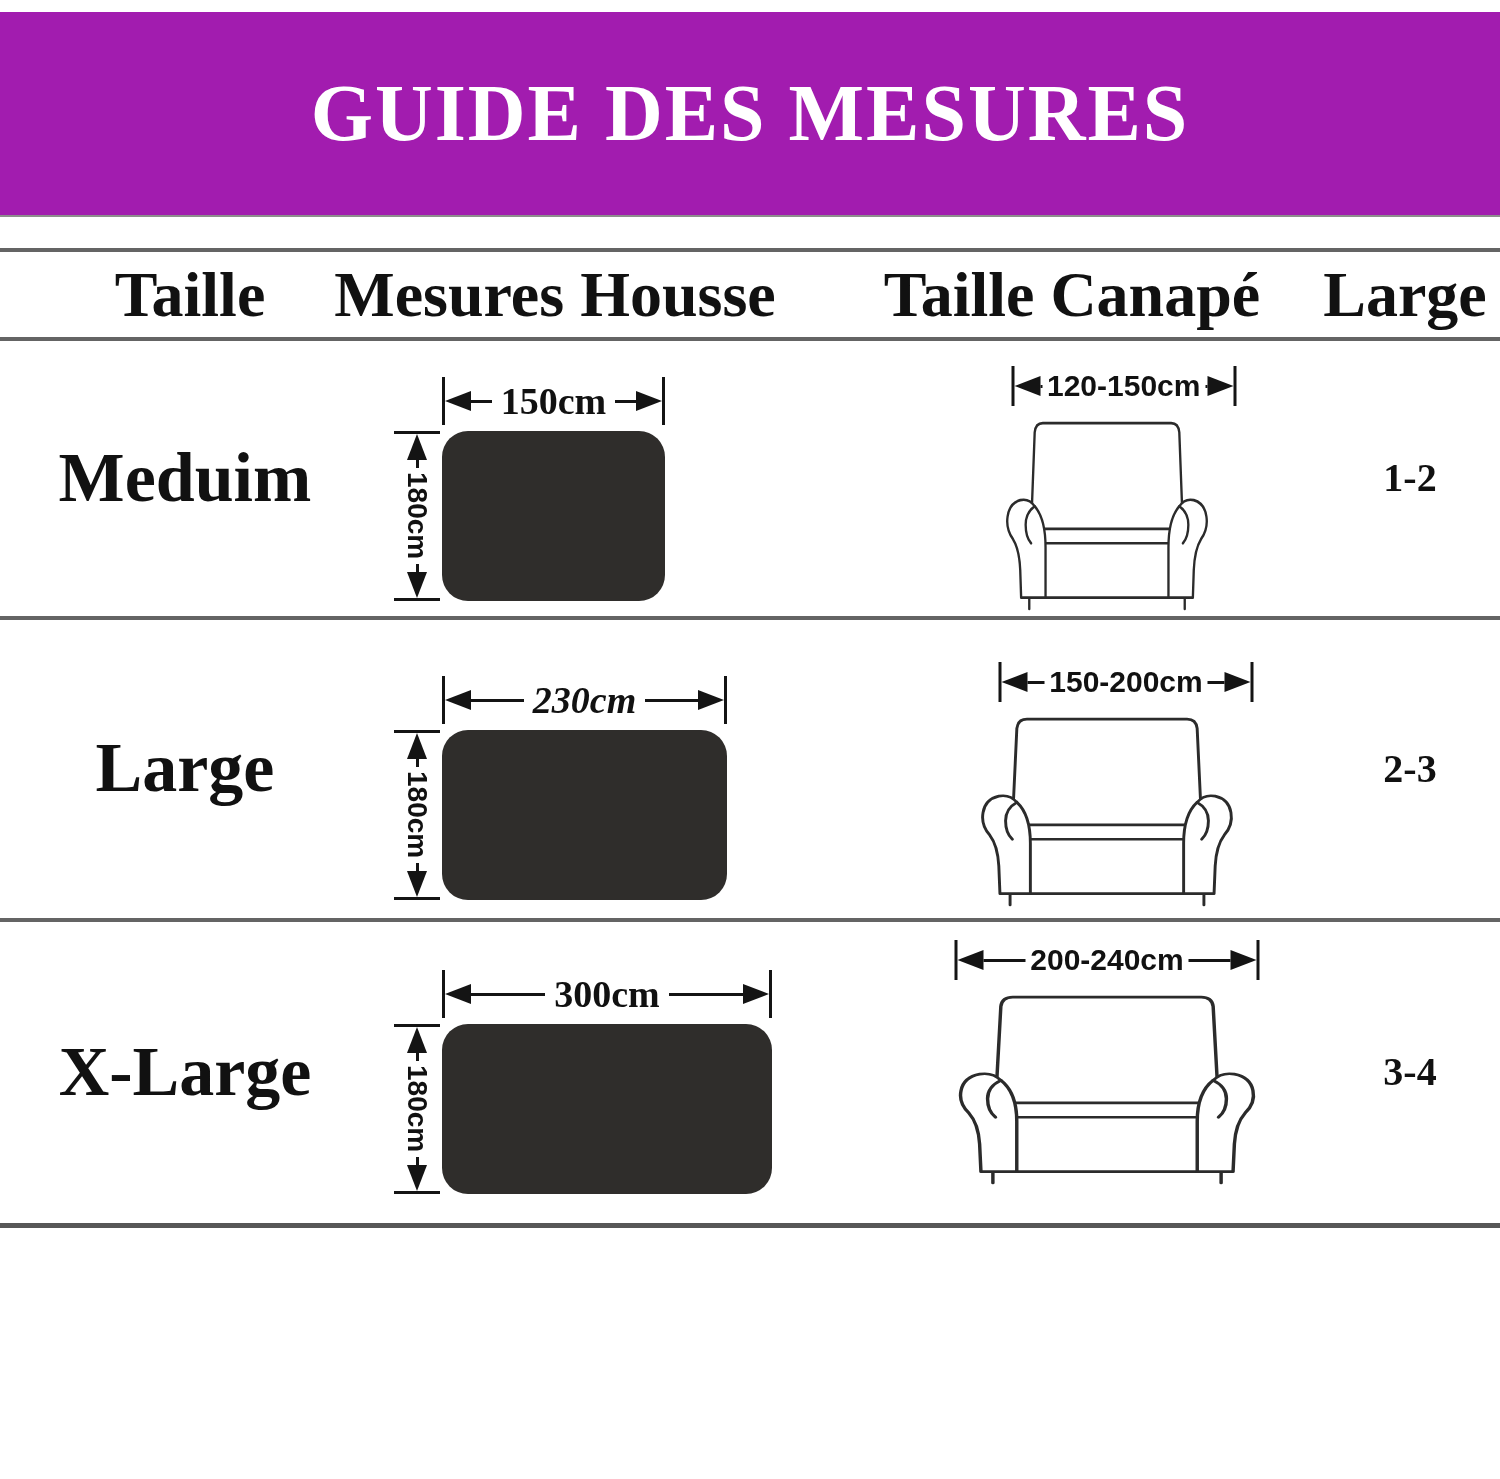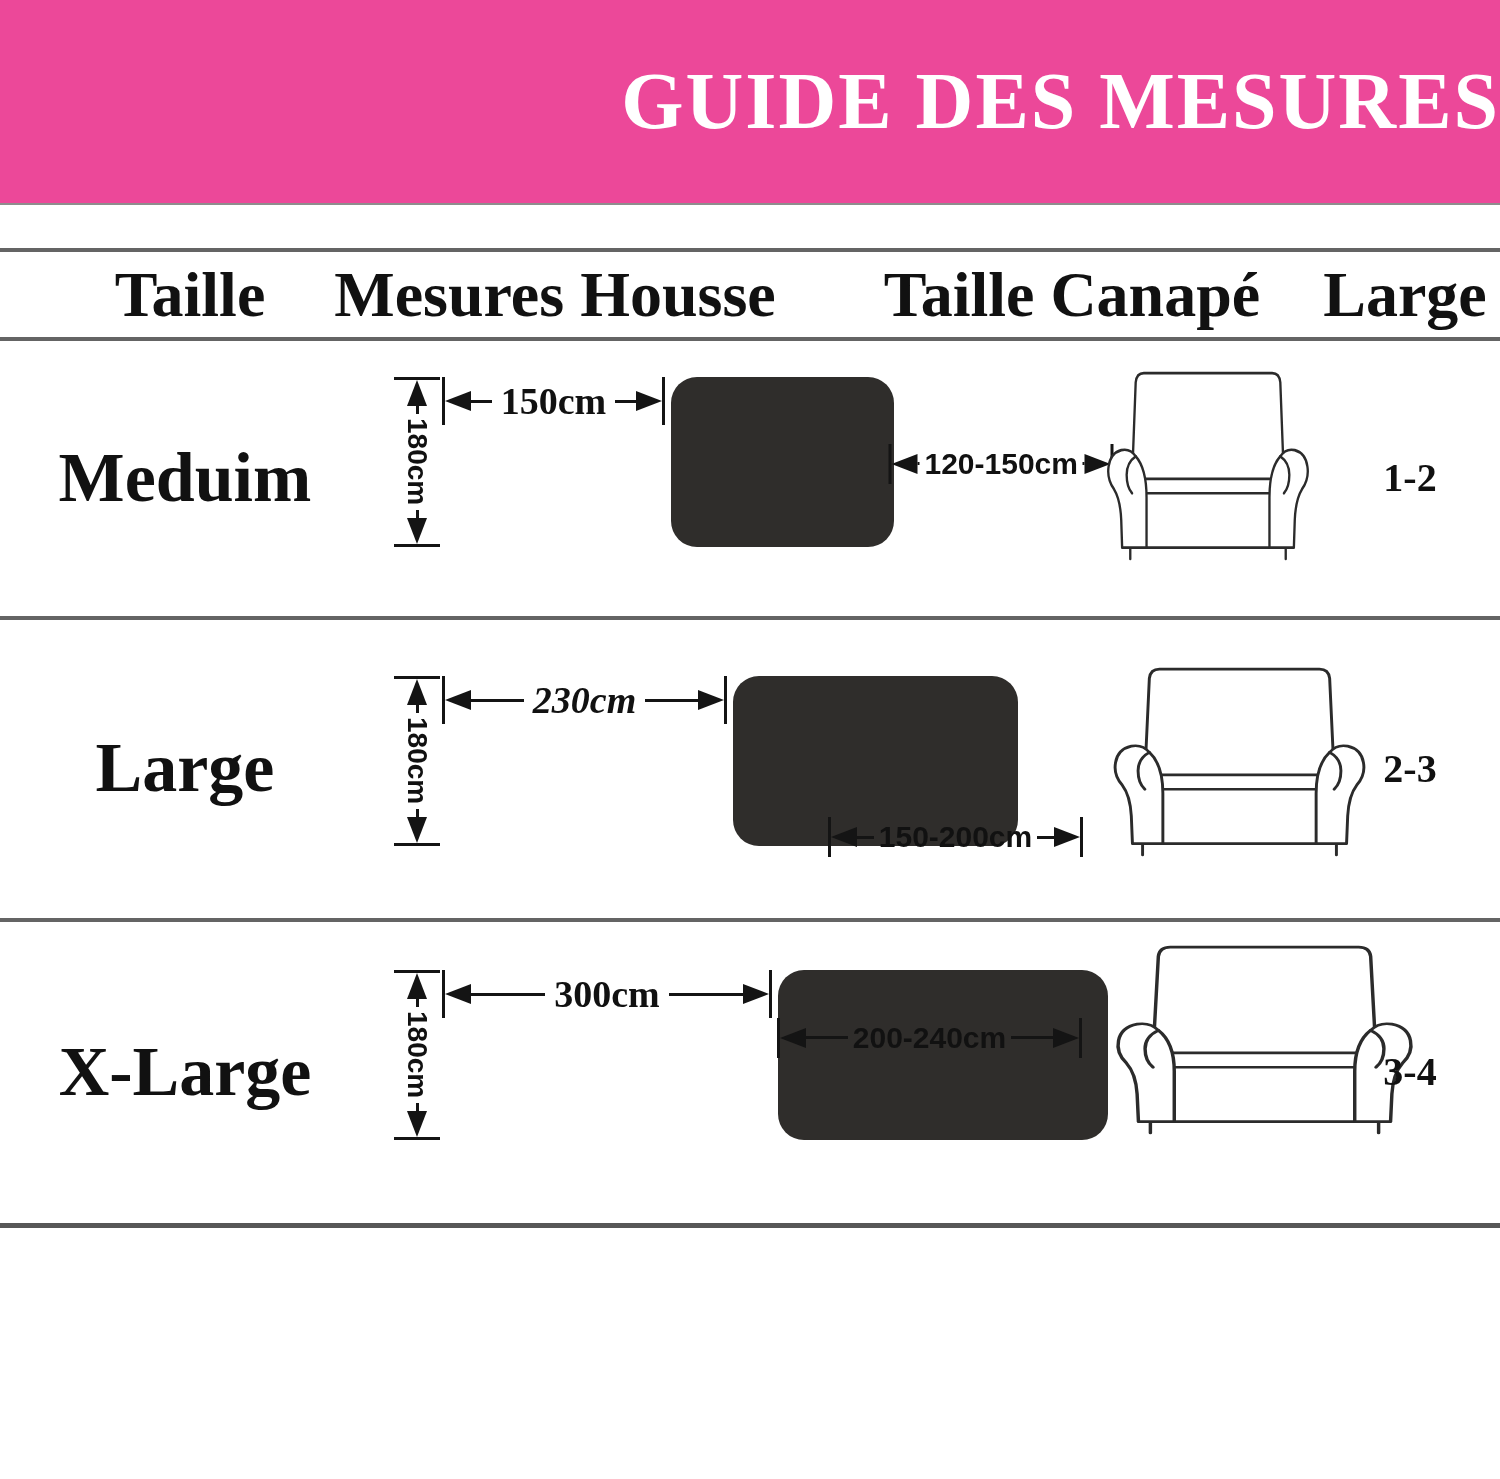--- a/index.html
+++ b/index.html
@@ -2,22 +2,22 @@
 <html><head>
 <meta charset="utf-8">
 <style>
   html,body { margin:0; padding:0; background:#ffffff; }
   #canvas {
     position:relative; width:1500px; height:1479px; background:#ffffff;
     overflow:hidden; font-family:"Liberation Serif","DejaVu Serif",serif; color:#111;
   }
   
   .titlebar {
-    position:absolute; left:0; top:0; width:1500px; height:203px;
-    background:#ec4899; display:flex; align-items:center; justify-content:flex-end;
+    position:absolute; left:0; top:12px; width:1500px; height:203px;
+    background:#a21caf; display:flex; align-items:center; justify-content:center;
     border-bottom:2px solid #8d8d8d;
   }
   .titlebar h1 {
     margin:0; color:#ffffff; font-size:80px; font-weight:bold; letter-spacing:2px;
     font-family:"Liberation Serif","DejaVu Serif",serif;
   }
   
   .rule { position:absolute; left:0; width:1500px; background:#646464; height:4px; }
   .rule-1 { top:248px; }
   .rule-2 { top:337px; }
@@ -47,21 +47,21 @@
   .places {
     position:absolute; left:1320px; top:0; bottom:0; width:180px;
     display:flex; align-items:center; justify-content:center;
     font-size:40px; font-weight:bold;
   }
   
   .housse { position:absolute; left:392px; top:0; display:flex; align-items:flex-end; }
   .row-1 .housse { padding-top:36px; }
   .row-2 .housse { padding-top:56px; }
   .row-3 .housse { padding-top:48px; }
-  .h-stack { display:flex; flex-direction:row; gap:6px; }
+  .h-stack { display:flex; flex-direction:column; gap:6px; }
   .swatch { height:170px; background:#2f2d2b; border-radius:26px; }
   .row-1 .swatch, .row-1 .h-stack .h-measure { width:223px; }
   .row-2 .swatch, .row-2 .h-stack .h-measure { width:285px;font-style:italic; }
   .row-3 .swatch, .row-3 .h-stack .h-measure { width:330px; }
   
   .h-measure { display:flex; align-items:center; height:48px; }
   .h-measure .vtick { width:3px; height:48px; background:#141414; flex:none; }
   .h-measure .hline { flex:1; height:3px; background:#141414; min-width:2px; }
   .h-measure .tri { width:0; height:0; flex:none; }
   .tri-left  { border-top:10px solid transparent; border-bottom:10px solid transparent; border-right:26px solid #141414; }
@@ -81,21 +81,21 @@
   .v-measure .tri { width:0; height:0; flex:none; }
   .tri-up   { border-left:10px solid transparent; border-right:10px solid transparent; border-bottom:26px solid #141414; }
   .tri-down { border-left:10px solid transparent; border-right:10px solid transparent; border-top:26px solid #141414; }
   .v-measure .v-label {
     writing-mode:vertical-rl; font-family:"Liberation Sans","DejaVu Sans",sans-serif;
     font-size:28px; font-weight:bold; line-height:1; padding:4px 0; white-space:nowrap;
   }
   
   .canape {
     position:absolute; left:1107px; transform:translateX(-50%);
-    top:0; display:flex; flex-direction:row; align-items:center; gap:10px;
+    top:0; display:flex; flex-direction:column; align-items:center; gap:10px;
   }
   .row-1 .canape { padding-top:25px; }
   .row-2 .canape { padding-top:42px;align-items:flex-end; }
   .row-3 .canape { padding-top:18px; }
   .row-1 .canape .h-measure { width:192px; }
   .row-2 .canape .h-measure { width:255px; }
   .row-3 .canape .h-measure { width:305px; }
   .sofa { height:195px; display:block; }
   .row-1 .sofa { width:235px; }
   .row-2 .sofa { width:293px; }

